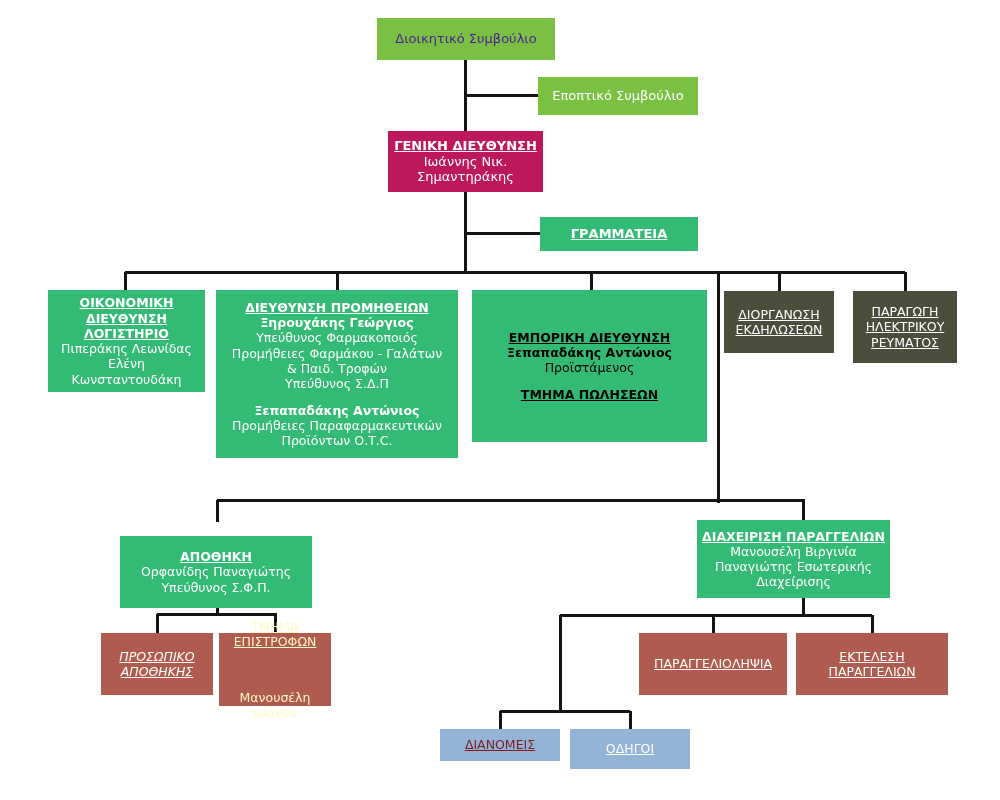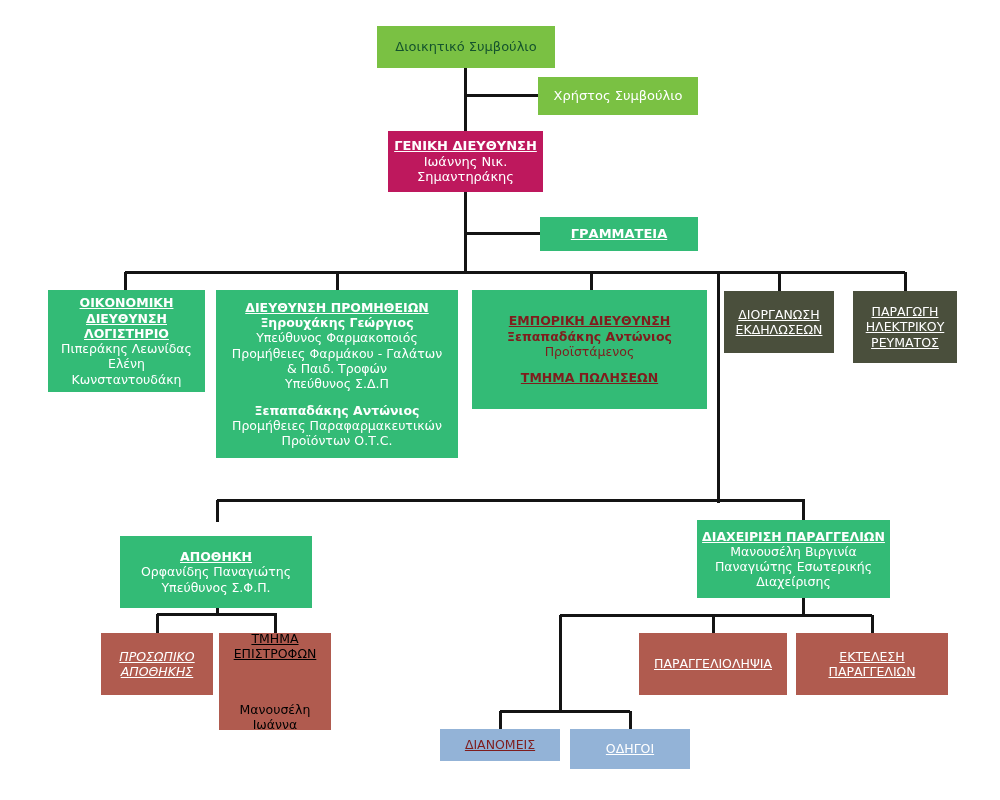--- a/index.html
+++ b/index.html
@@ -75,25 +75,25 @@
     <div class="ln lnv" style="background: rgb(20, 20, 20); left: 156px; top: 614px; height: 20px;"></div>
     <div class="ln lnv" style="background: rgb(20, 20, 20); left: 274px; top: 614px; height: 20px;"></div>
     <div class="ln lnv" style="background: rgb(20, 20, 20); left: 802px; top: 598px; height: 17px;"></div>
     <div class="ln lnh" style="background: rgb(20, 20, 20); left: 560px; top: 614px; width: 312px;"></div>
     <div class="ln lnv" style="background: rgb(20, 20, 20); left: 712px; top: 615px; height: 19px;"></div>
     <div class="ln lnv" style="background: rgb(20, 20, 20); left: 871px; top: 615px; height: 19px;"></div>
     <div class="ln lnv" style="background: rgb(20, 20, 20); left: 559px; top: 615px; height: 96px;"></div>
     <div class="ln lnh" style="background: rgb(20, 20, 20); left: 500px; top: 710px; width: 130px;"></div>
     <div class="ln lnv" style="background: rgb(20, 20, 20); left: 499px; top: 711px; height: 19px;"></div>
     <div class="ln lnv" style="background: rgb(20, 20, 20); left: 629px; top: 711px; height: 19px;"></div>
-    <div class="node" style="left: 377px; top: 18px; width: 178px; height: 42px; background: rgb(122, 193, 67); color: #14532d; font-size: 13px; margin-top: 8px;">
+    <div class="node" style="left: 377px; top: 18px; width: 178px; height: 42px; background: rgb(122, 193, 67); color: #4c1d95; font-size: 13px;">
       <div class="ttl" style="text-decoration: none; font-weight: normal;">Διοικητικό Συμβούλιο</div>
     </div>
     <div class="node" style="left: 538px; top: 77px; width: 160px; height: 38px; background: rgb(122, 193, 67); color: rgb(255, 255, 255); font-size: 13px;">
-      <div class="ttl" style="text-decoration: none; font-weight: normal;">Χρήστος Συμβούλιο</div>
+      <div class="ttl" style="text-decoration: none; font-weight: normal;">Εποπτικό Συμβούλιο</div>
     </div>
     <div class="node" style="left: 388px; top: 131px; width: 155px; height: 61px; background: #be185d; color: rgb(255, 255, 255); font-size: 13px;">
       <div class="ttl">ΓΕΝΙΚΗ ΔΙΕΥΘΥΝΣΗ</div>
       <div class="sub">Ιωάννης Νικ.
 Σημαντηράκης</div>
     </div>
     <div class="node" style="left: 540px; top: 217px; width: 158px; height: 34px; background: rgb(51, 187, 118); color: rgb(255, 255, 255); font-size: 13px;">
       <div class="ttl">ΓΡΑΜΜΑΤΕΙΑ</div>
     </div>
     <div class="node" style="left: 48px; top: 290px; width: 157px; height: 102px; background: rgb(51, 187, 118); color: rgb(255, 255, 255); font-size: 12.5px;">
@@ -108,21 +108,21 @@
       <div class="sub b">Ξηρουχάκης Γεώργιος</div>
       <div class="sub">Υπεύθυνος Φαρμακοποιός
 Προμήθειες Φαρμάκου - Γαλάτων
 &amp; Παιδ. Τροφών
 Υπεύθυνος Σ.Δ.Π</div>
       <div class="gap"></div>
       <div class="sub b">Ξεπαπαδάκης Αντώνιος</div>
       <div class="sub">Προμήθειες Παραφαρμακευτικών
 Προϊόντων Ο.Τ.C.</div>
     </div>
-    <div class="node" style="left: 472px; top: 290px; width: 235px; height: 119px; background: rgb(51, 187, 118); color: #7f1d1d; font-size: 12.5px;">
+    <div class="node" style="left: 472px; top: 290px; width: 235px; height: 152px; background: rgb(51, 187, 118); color: #000000; font-size: 12.5px;">
       <div class="ttl">ΕΜΠΟΡΙΚΗ ΔΙΕΥΘΥΝΣΗ</div>
       <div class="sub b">Ξεπαπαδάκης Αντώνιος</div>
       <div class="sub">Προϊστάμενος</div>
       <div class="gap"></div>
       <div class="sub b" style="text-decoration: underline;">ΤΜΗΜΑ ΠΩΛΗΣΕΩΝ</div>
     </div>
     <div class="node" style="left: 724px; top: 291px; width: 110px; height: 62px; background: rgb(74, 79, 60); color: rgb(255, 255, 255); font-size: 12.5px;">
       <div class="ttl" style="font-weight: normal;">ΔΙΟΡΓΑΝΩΣΗ
 ΕΚΔΗΛΩΣΕΩΝ</div>
     </div>
@@ -139,21 +139,21 @@
     <div class="node" style="left: 697px; top: 520px; width: 193px; height: 78px; background: rgb(51, 187, 118); color: rgb(255, 255, 255); font-size: 12.5px;">
       <div class="ttl">ΔΙΑΧΕΙΡΙΣΗ ΠΑΡΑΓΓΕΛΙΩΝ</div>
       <div class="sub">Μανουσέλη Βιργινία</div>
       <div class="sub">Παναγιώτης Εσωτερικής
 Διαχείρισης</div>
     </div>
     <div class="node" style="left: 101px; top: 633px; width: 112px; height: 62px; background: rgb(176, 91, 79); color: rgb(255, 255, 255); font-size: 12.5px; font-style: italic;">
       <div class="ttl" style="font-weight: normal;">ΠΡΟΣΩΠΙΚΟ
 ΑΠΟΘΗΚΗΣ</div>
     </div>
-    <div class="node" style="left: 219px; top: 633px; width: 112px; height: 97px; background: rgb(176, 91, 79); color: #000000; font-size: 12.5px; gap: 40px;">
+    <div class="node" style="left: 219px; top: 633px; width: 112px; height: 73px; background: rgb(176, 91, 79); color: #fef9c3; font-size: 12.5px; gap: 40px;">
       <div class="ttl" style="font-weight: normal;">ΤΜΗΜΑ
 ΕΠΙΣΤΡΟΦΩΝ</div>
       <div class="sub">Μανουσέλη
 Ιωάννα</div>
     </div>
     <div class="node" style="left: 639px; top: 633px; width: 148px; height: 62px; background: rgb(176, 91, 79); color: rgb(255, 255, 255); font-size: 12.5px;">
       <div class="ttl" style="font-weight: normal;">ΠΑΡΑΓΓΕΛΙΟΛΗΨΙΑ</div>
     </div>
     <div class="node" style="left: 796px; top: 633px; width: 152px; height: 62px; background: rgb(176, 91, 79); color: rgb(255, 255, 255); font-size: 12.5px;">
       <div class="ttl" style="font-weight: normal;">ΕΚΤΕΛΕΣΗ

